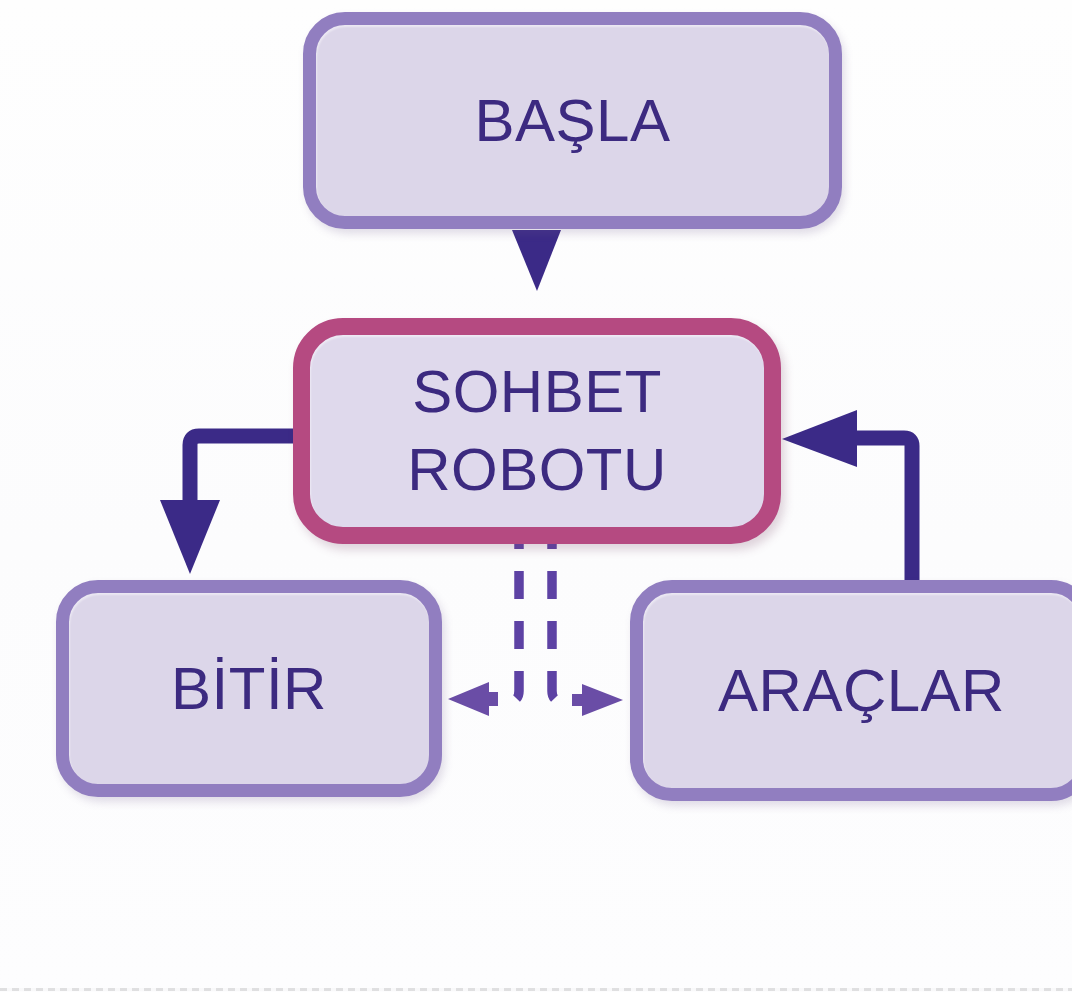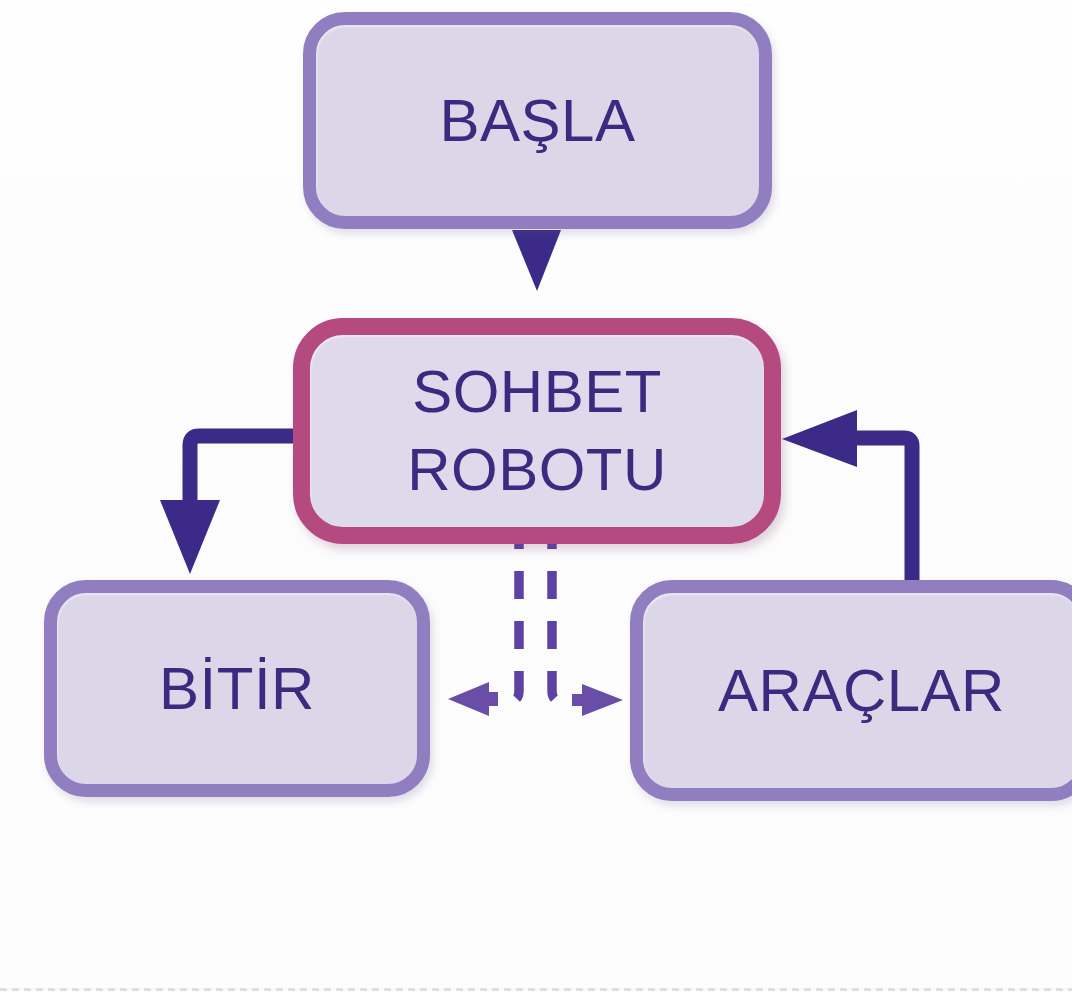--- a/index.html
+++ b/index.html
@@ -42,23 +42,23 @@
                 inset 1px 2px 2px rgba(255,255,255,0.45);
   }
   .node.rose {
     border: 17px solid #b54a81;
     border-radius: 50px;
     background: #dfd9ec;
     box-shadow: 4px 6px 10px rgba(120, 70, 100, 0.22),
                 inset 1px 2px 2px rgba(255,255,255,0.45);
     margin-top: 26px;
   }
-  #node-basla   { left: 303px; top: 12px;  width: 469px; height: 217px; }
+  #node-basla   { left: 303px; top: 12px;  width: 539px; height: 217px; }
   #node-sohbet  { left: 293px; top: 292px; width: 488px; height: 226px; }
-  #node-bitir   { left: 44px;  top: 580px; width: 386px; height: 217px; }
+  #node-bitir   { left: 56px;  top: 580px; width: 386px; height: 217px; }
   #node-araclar { left: 630px; top: 580px; width: 463px; height: 221px; }
   .node .label { display: block; }
   #node-sohbet .label { width: 330px; }
   #bottom-artifact {
     position: absolute;
     left: 0;
     bottom: 1px;
     width: 100%;
     height: 3px;
     background: repeating-linear-gradient(90deg,

